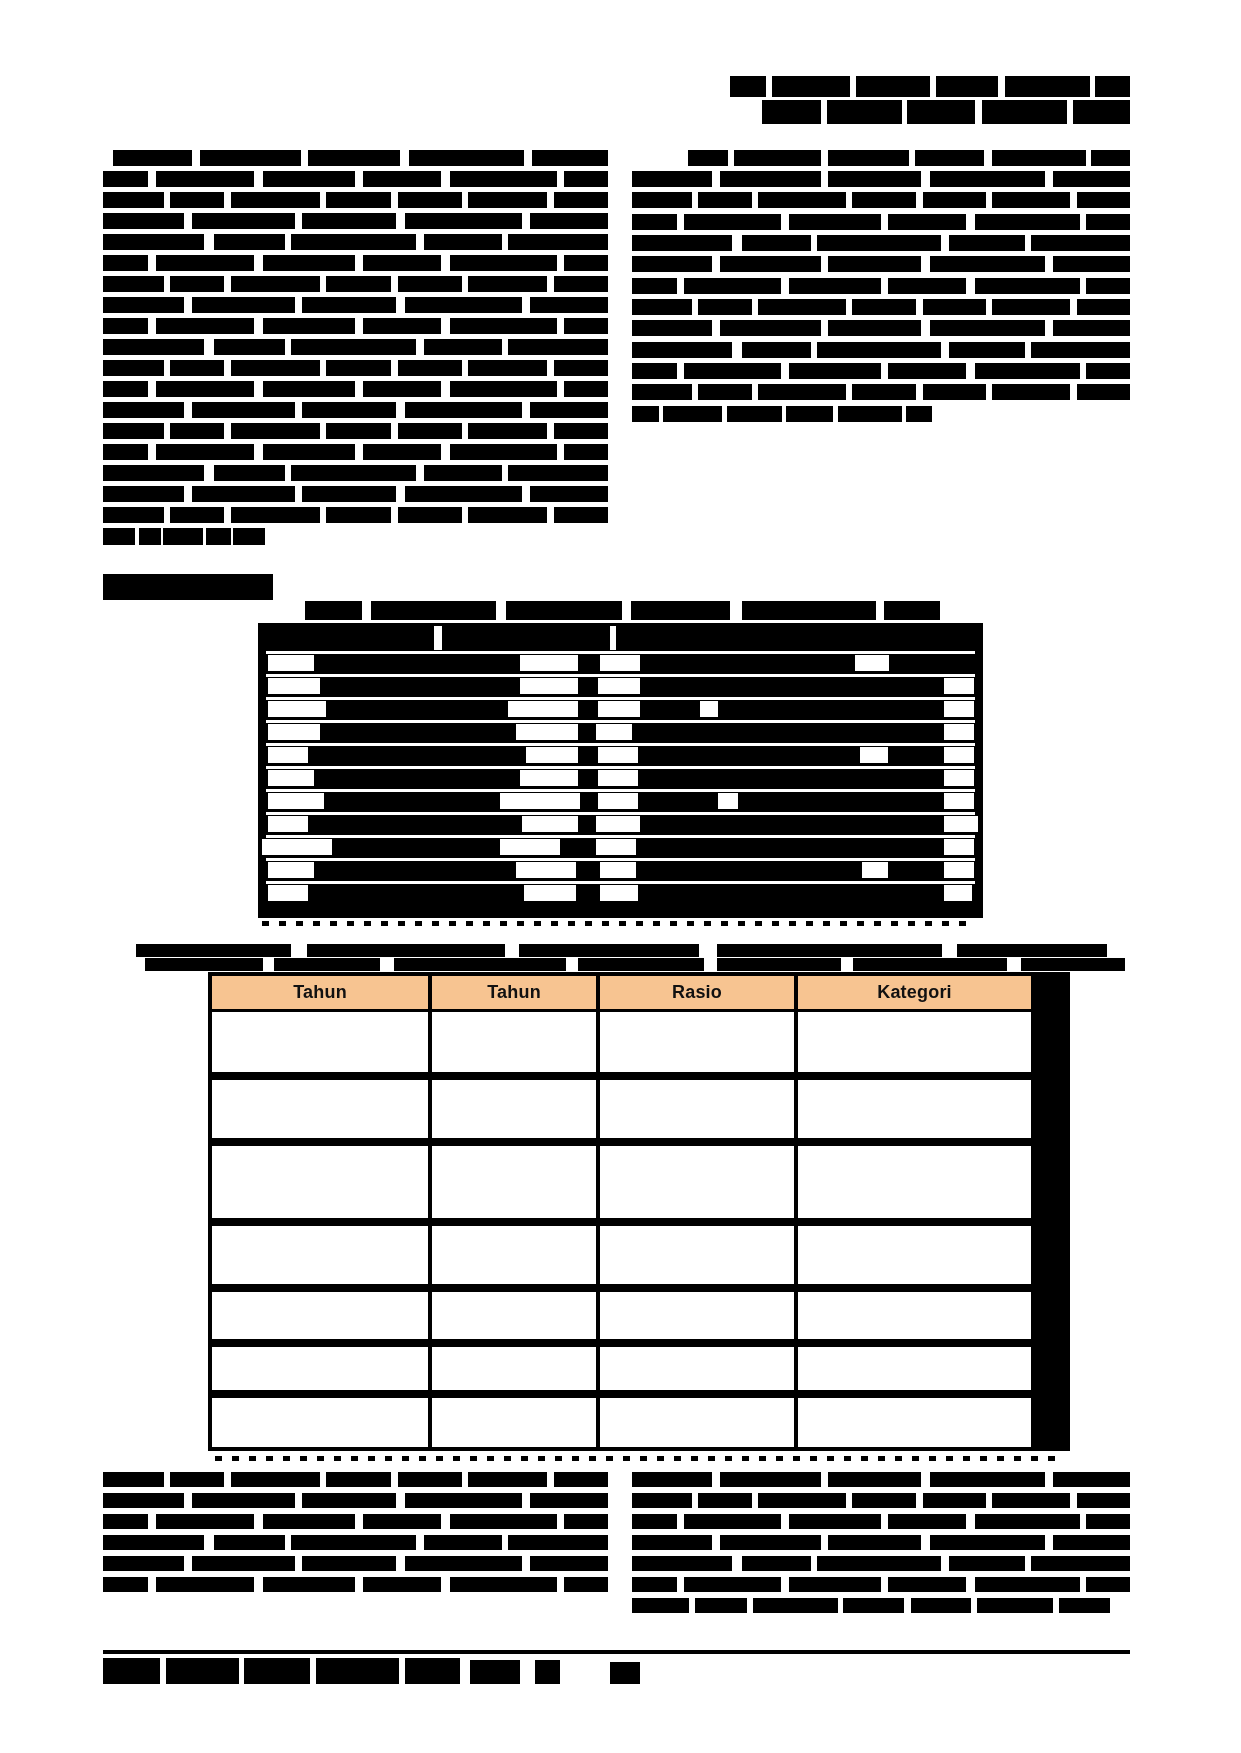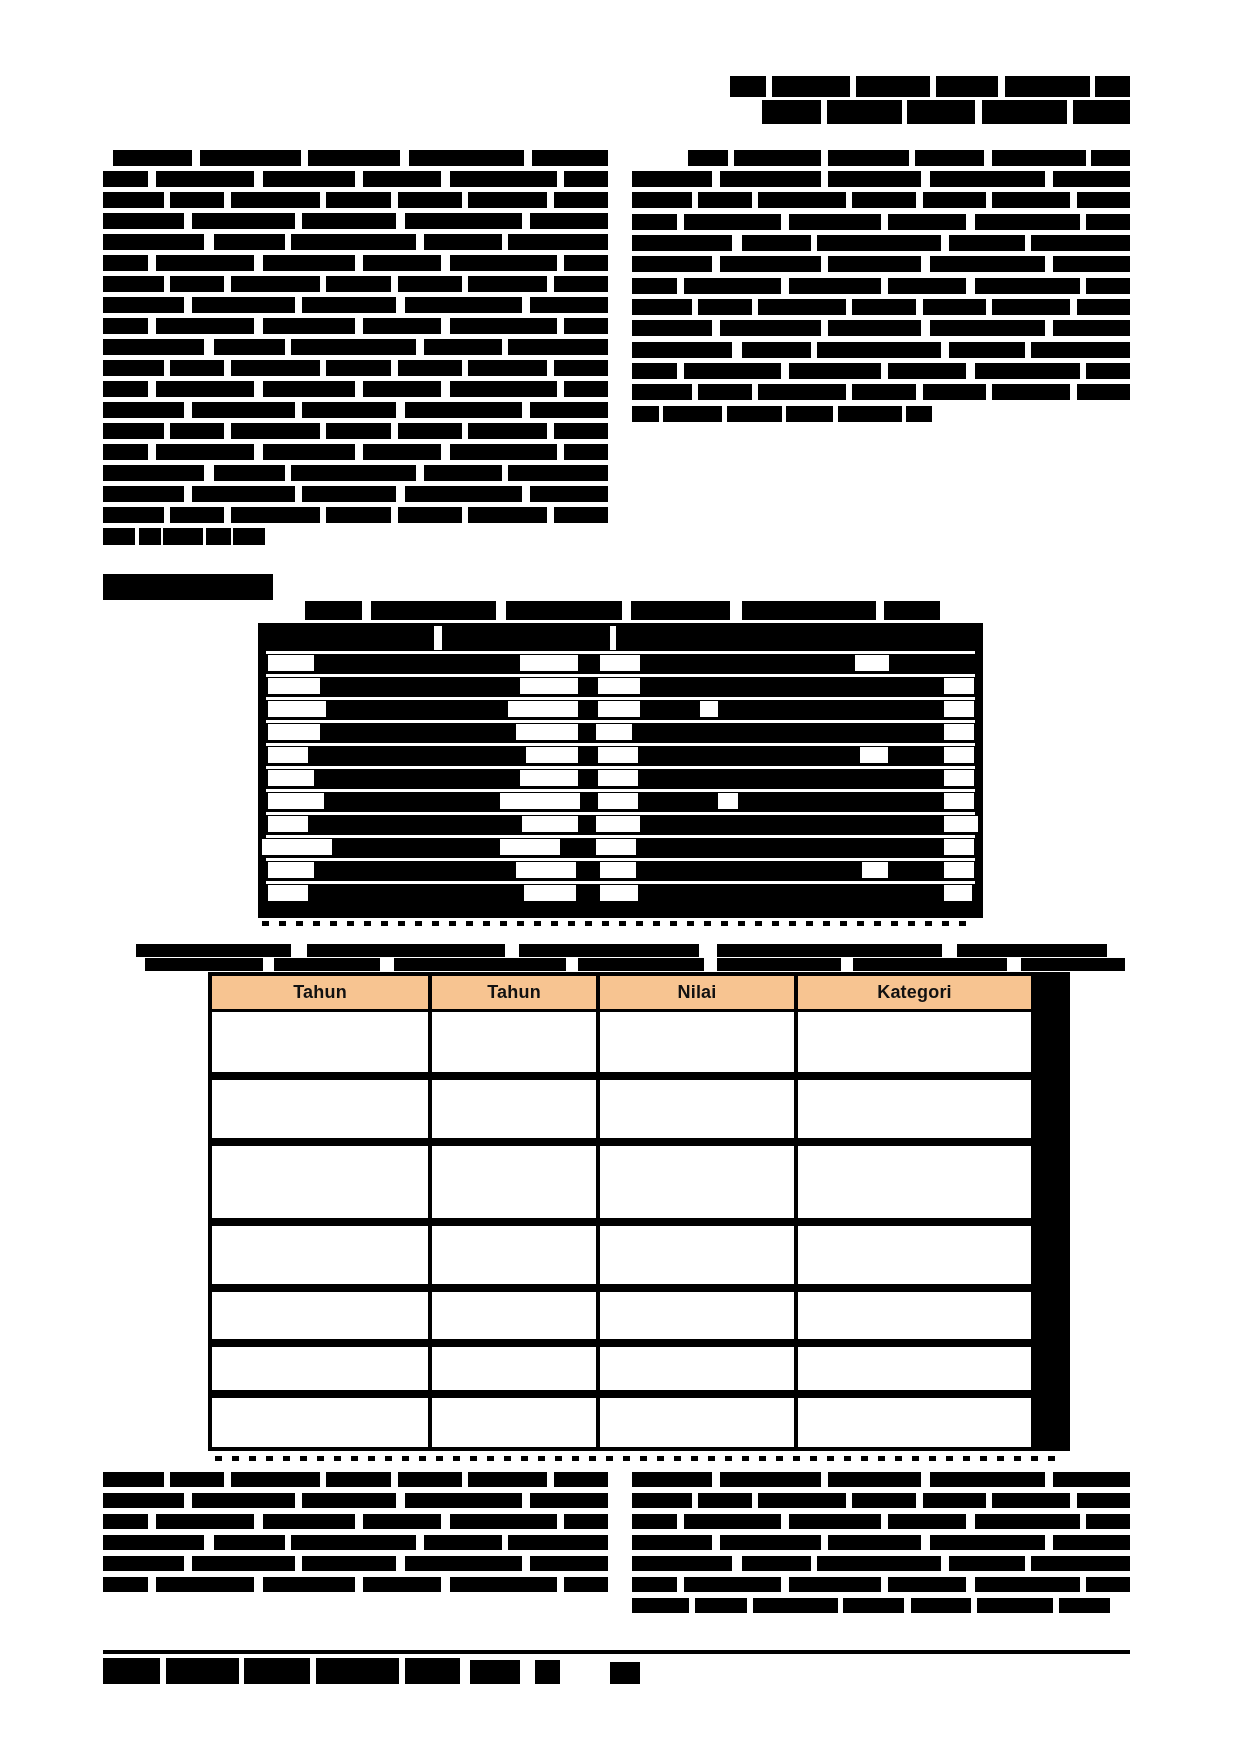--- a/index.html
+++ b/index.html
@@ -203,21 +203,21 @@
       <div class="bar g1" style="left: 103px; top: 1658px; width: 357px; height: 26px;"></div>
       <div class="bar s" style="left: 470px; top: 1660px; width: 50px; height: 24px;"></div>
       <div class="bar s" style="left: 535px; top: 1660px; width: 25px; height: 24px;"></div>
       <div class="bar s" style="left: 610px; top: 1662px; width: 30px; height: 22px;"></div>
     </div>
 
   <div class="t2">
     <div class="t2-row t2-head">
       <div class="t2-cell hc c-rasio" style="background: rgb(247, 196, 145);">Tahun</div>
       <div class="t2-cell hc c-tahun" style="background: rgb(247, 196, 145);">Tahun</div>
-      <div class="t2-cell hc c-nilai" style="background: rgb(247, 196, 145);">Nilai</div>
+      <div class="t2-cell hc c-nilai" style="background: rgb(247, 196, 145);">Rasio</div>
       <div class="t2-cell hc c-kategori" style="background: rgb(247, 196, 145);">Kategori</div>
     </div>
     <div class="t2-row r1">
       <div class="t2-cell c-rasio"></div>
       <div class="t2-cell c-tahun"></div>
       <div class="t2-cell c-nilai"></div>
       <div class="t2-cell c-kategori"></div>
     </div>
     <div class="t2-row r2">
       <div class="t2-cell c-rasio"></div>

